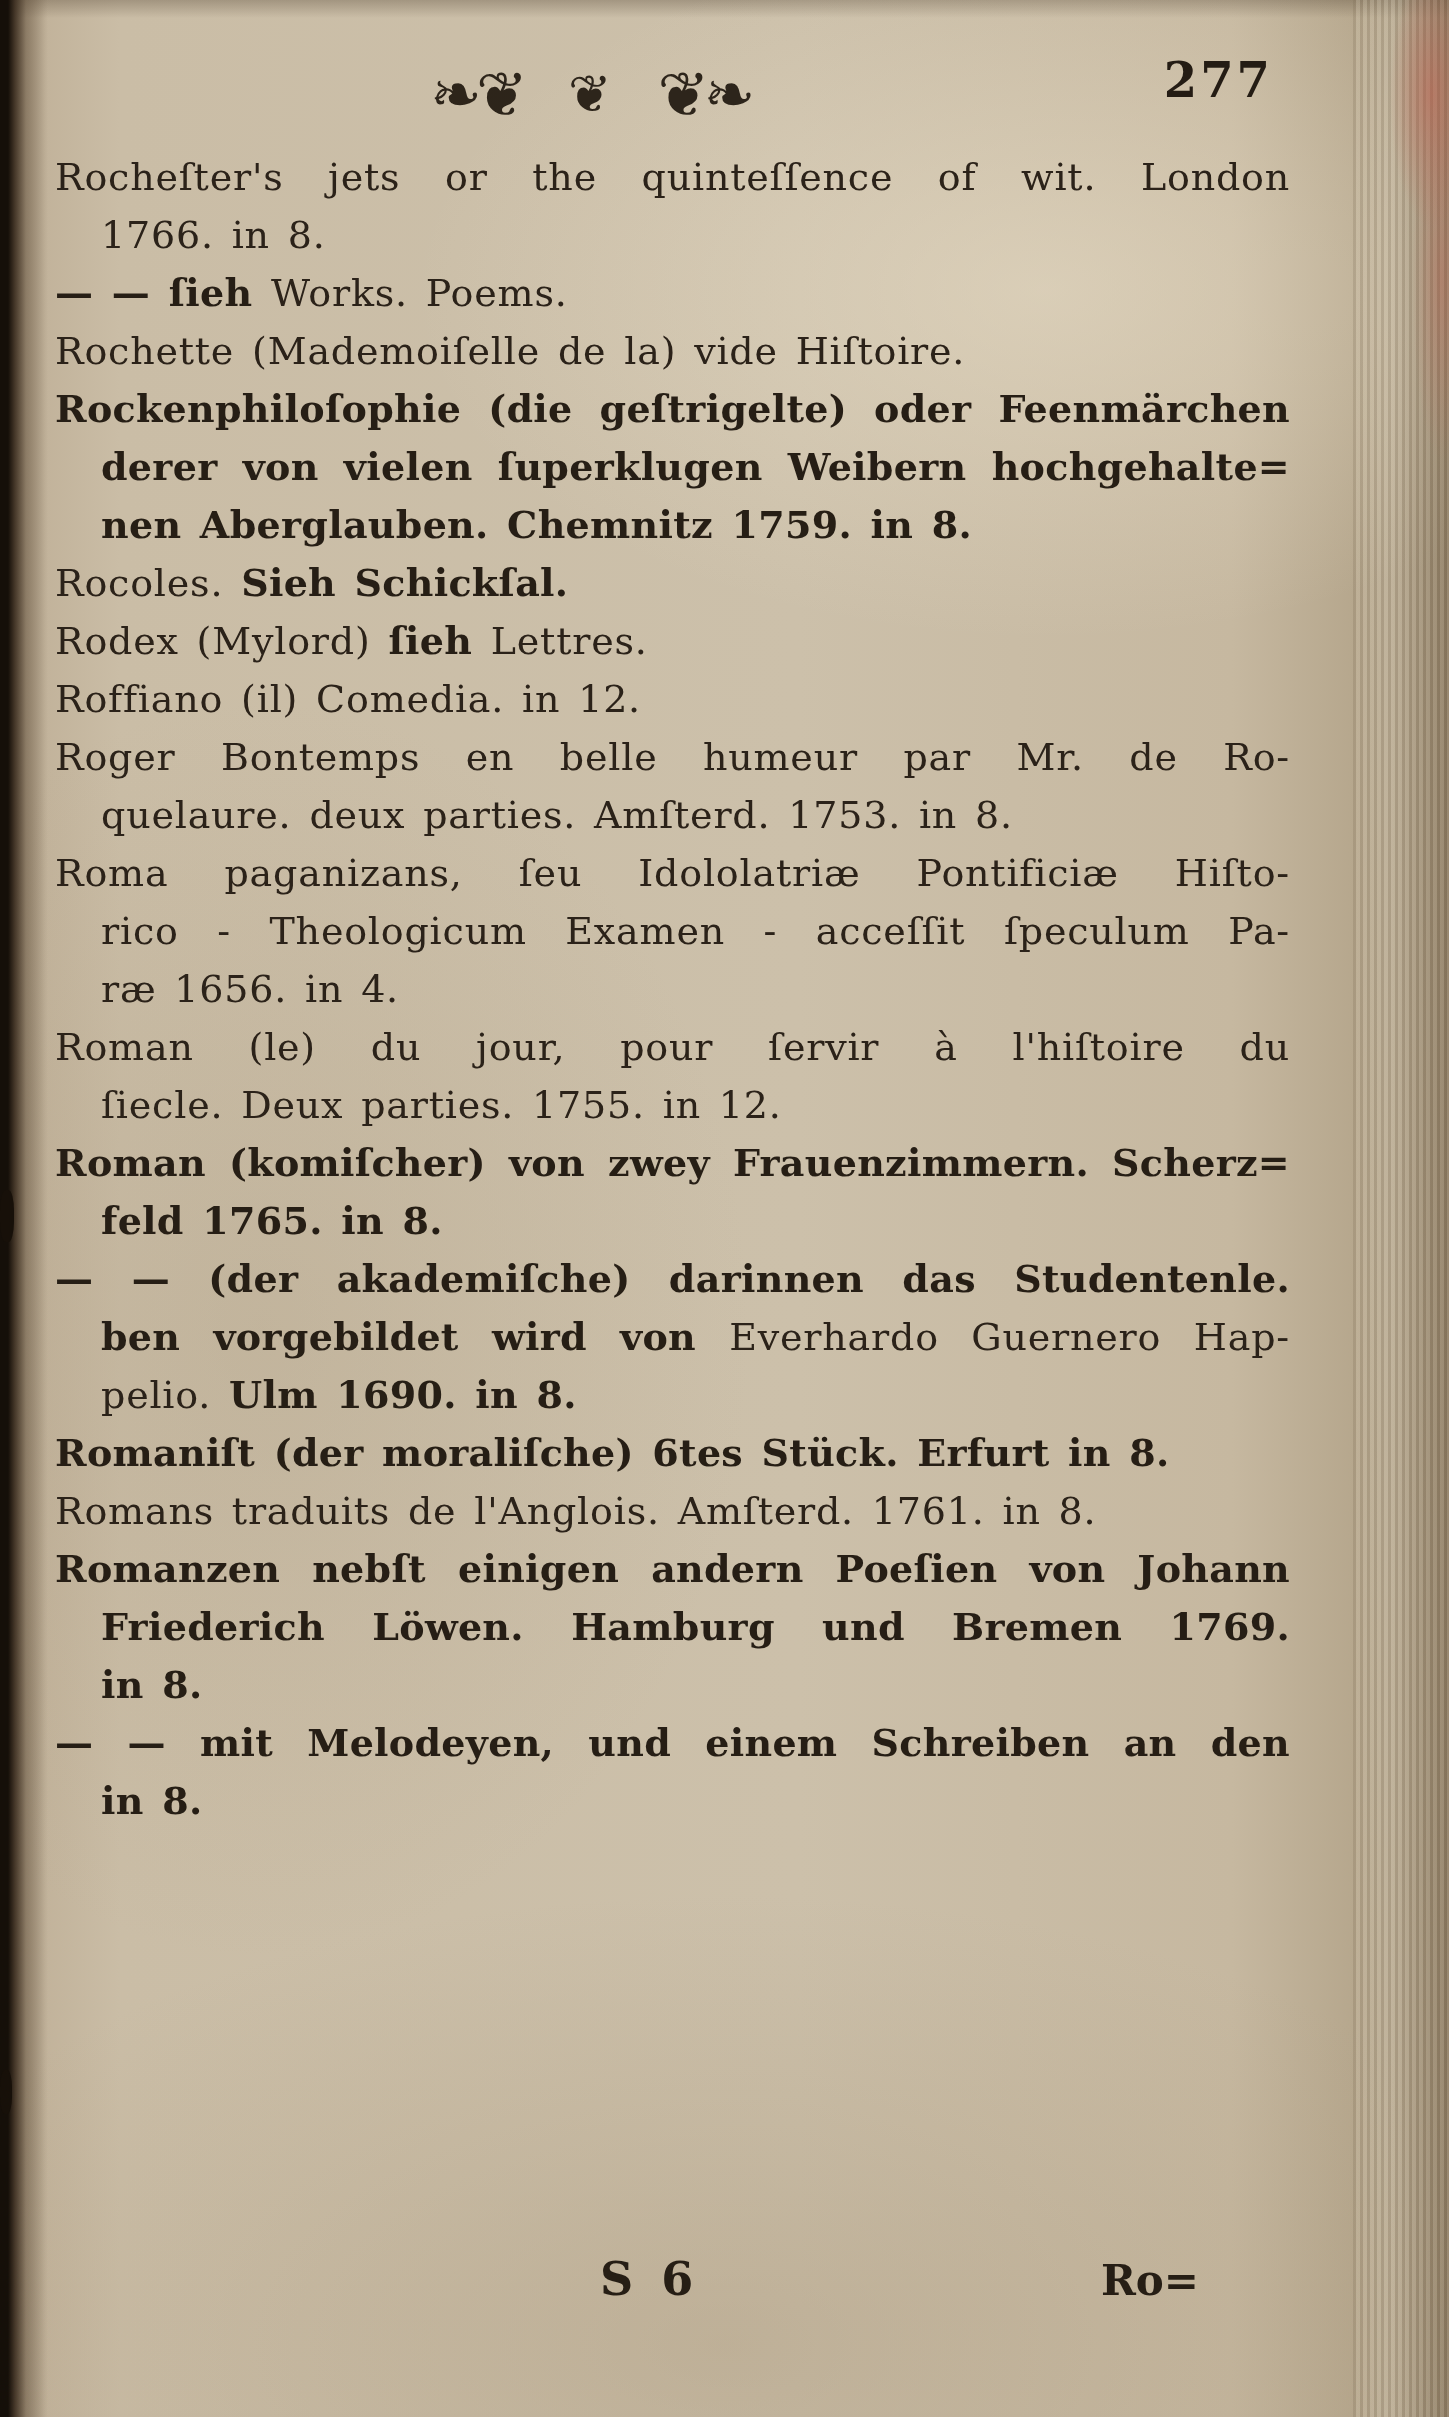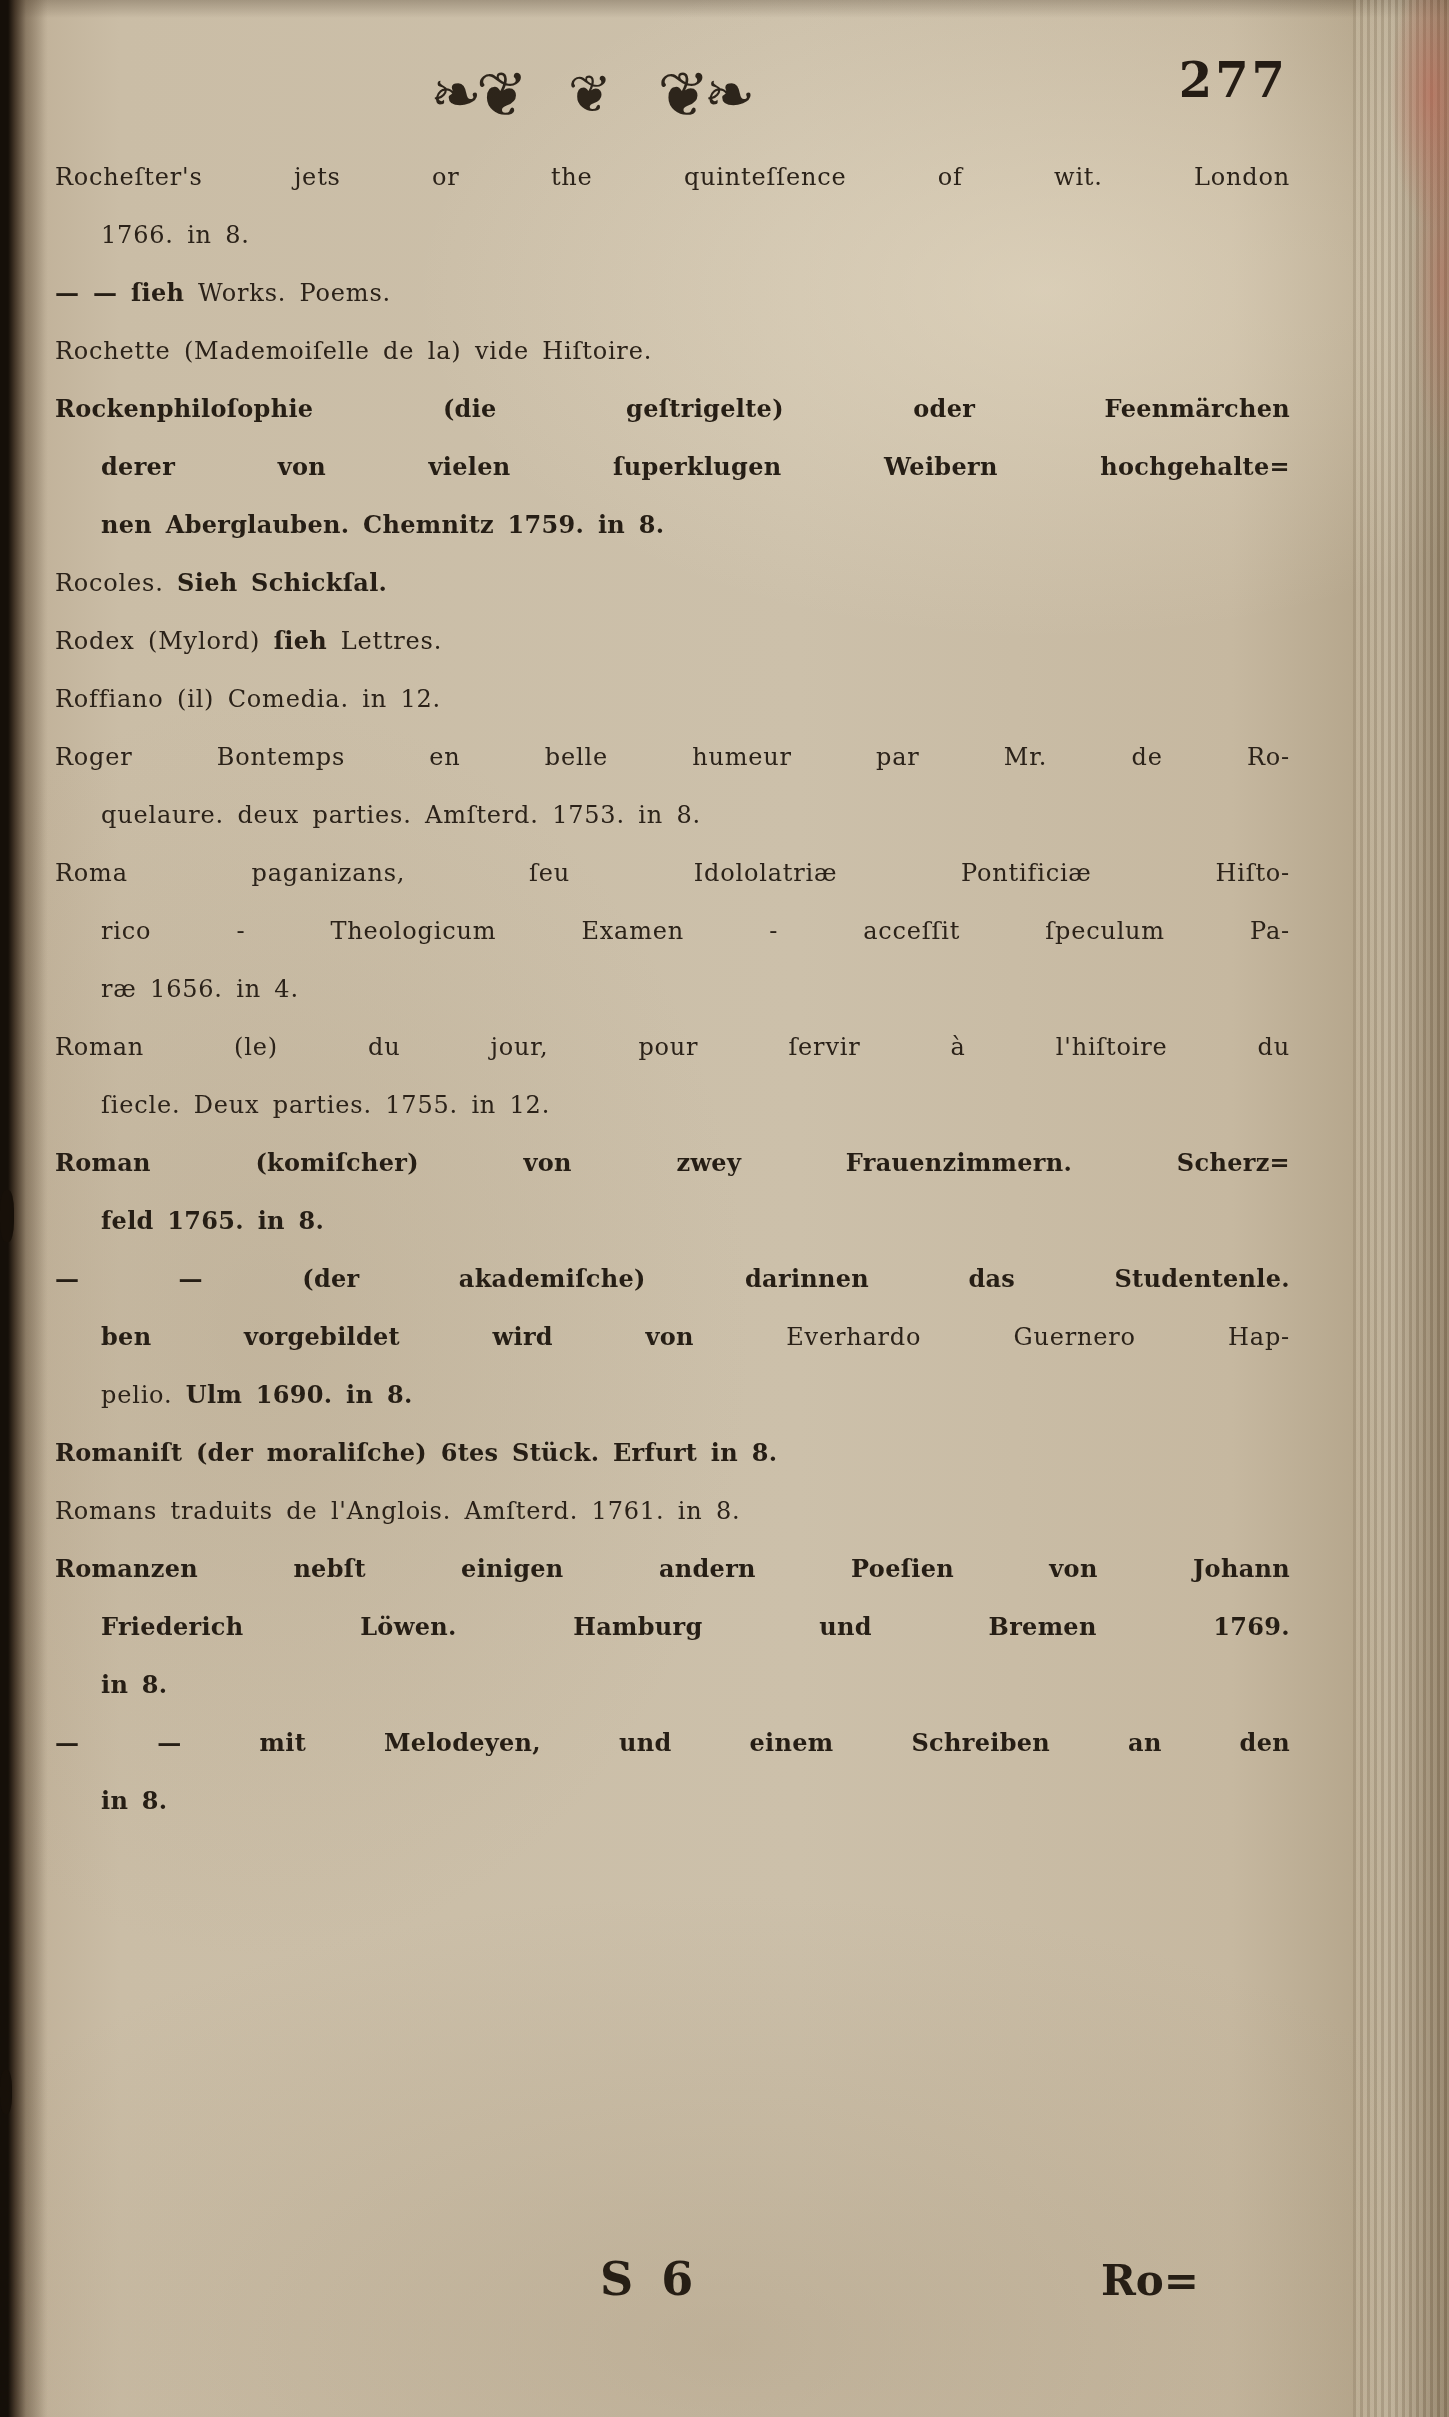--- a/index.html
+++ b/index.html
@@ -37,27 +37,27 @@
   .ornaments {
     position: absolute; left: 430px; top: 48px; width: 420px; height: 92px;
     display: flex; align-items: center; gap: 46px;
     color: #20180f;
     font-family: "DejaVu Sans", sans-serif;
     opacity: 0.92;
   }
   .ornaments .o1, .ornaments .o3 { font-size: 62px; letter-spacing: -6px; }
   .ornaments .o2 { font-size: 52px; }
   .page-number {
-    position: absolute; top: 52px; right: 161px;
+    position: absolute; top: 52px; right: 176px;
     font-size: 48px; font-weight: 600; letter-spacing: 3px;
     color: #241c14;
   }
   .text-block {
     position: absolute; left: 55px; top: 148px; width: 1235px;
-    font-size: 24px; line-height: 58px;
+    font-size: 38px; line-height: 58px;
   }
   .entry { margin: 0; }
   .line {
     text-align: justify;
     text-align-last: justify;
     letter-spacing: 0.8px;
     word-spacing: 5px;
   }
   .line.cont { padding-left: 46px; }
   .line.last { text-align-last: auto; }

